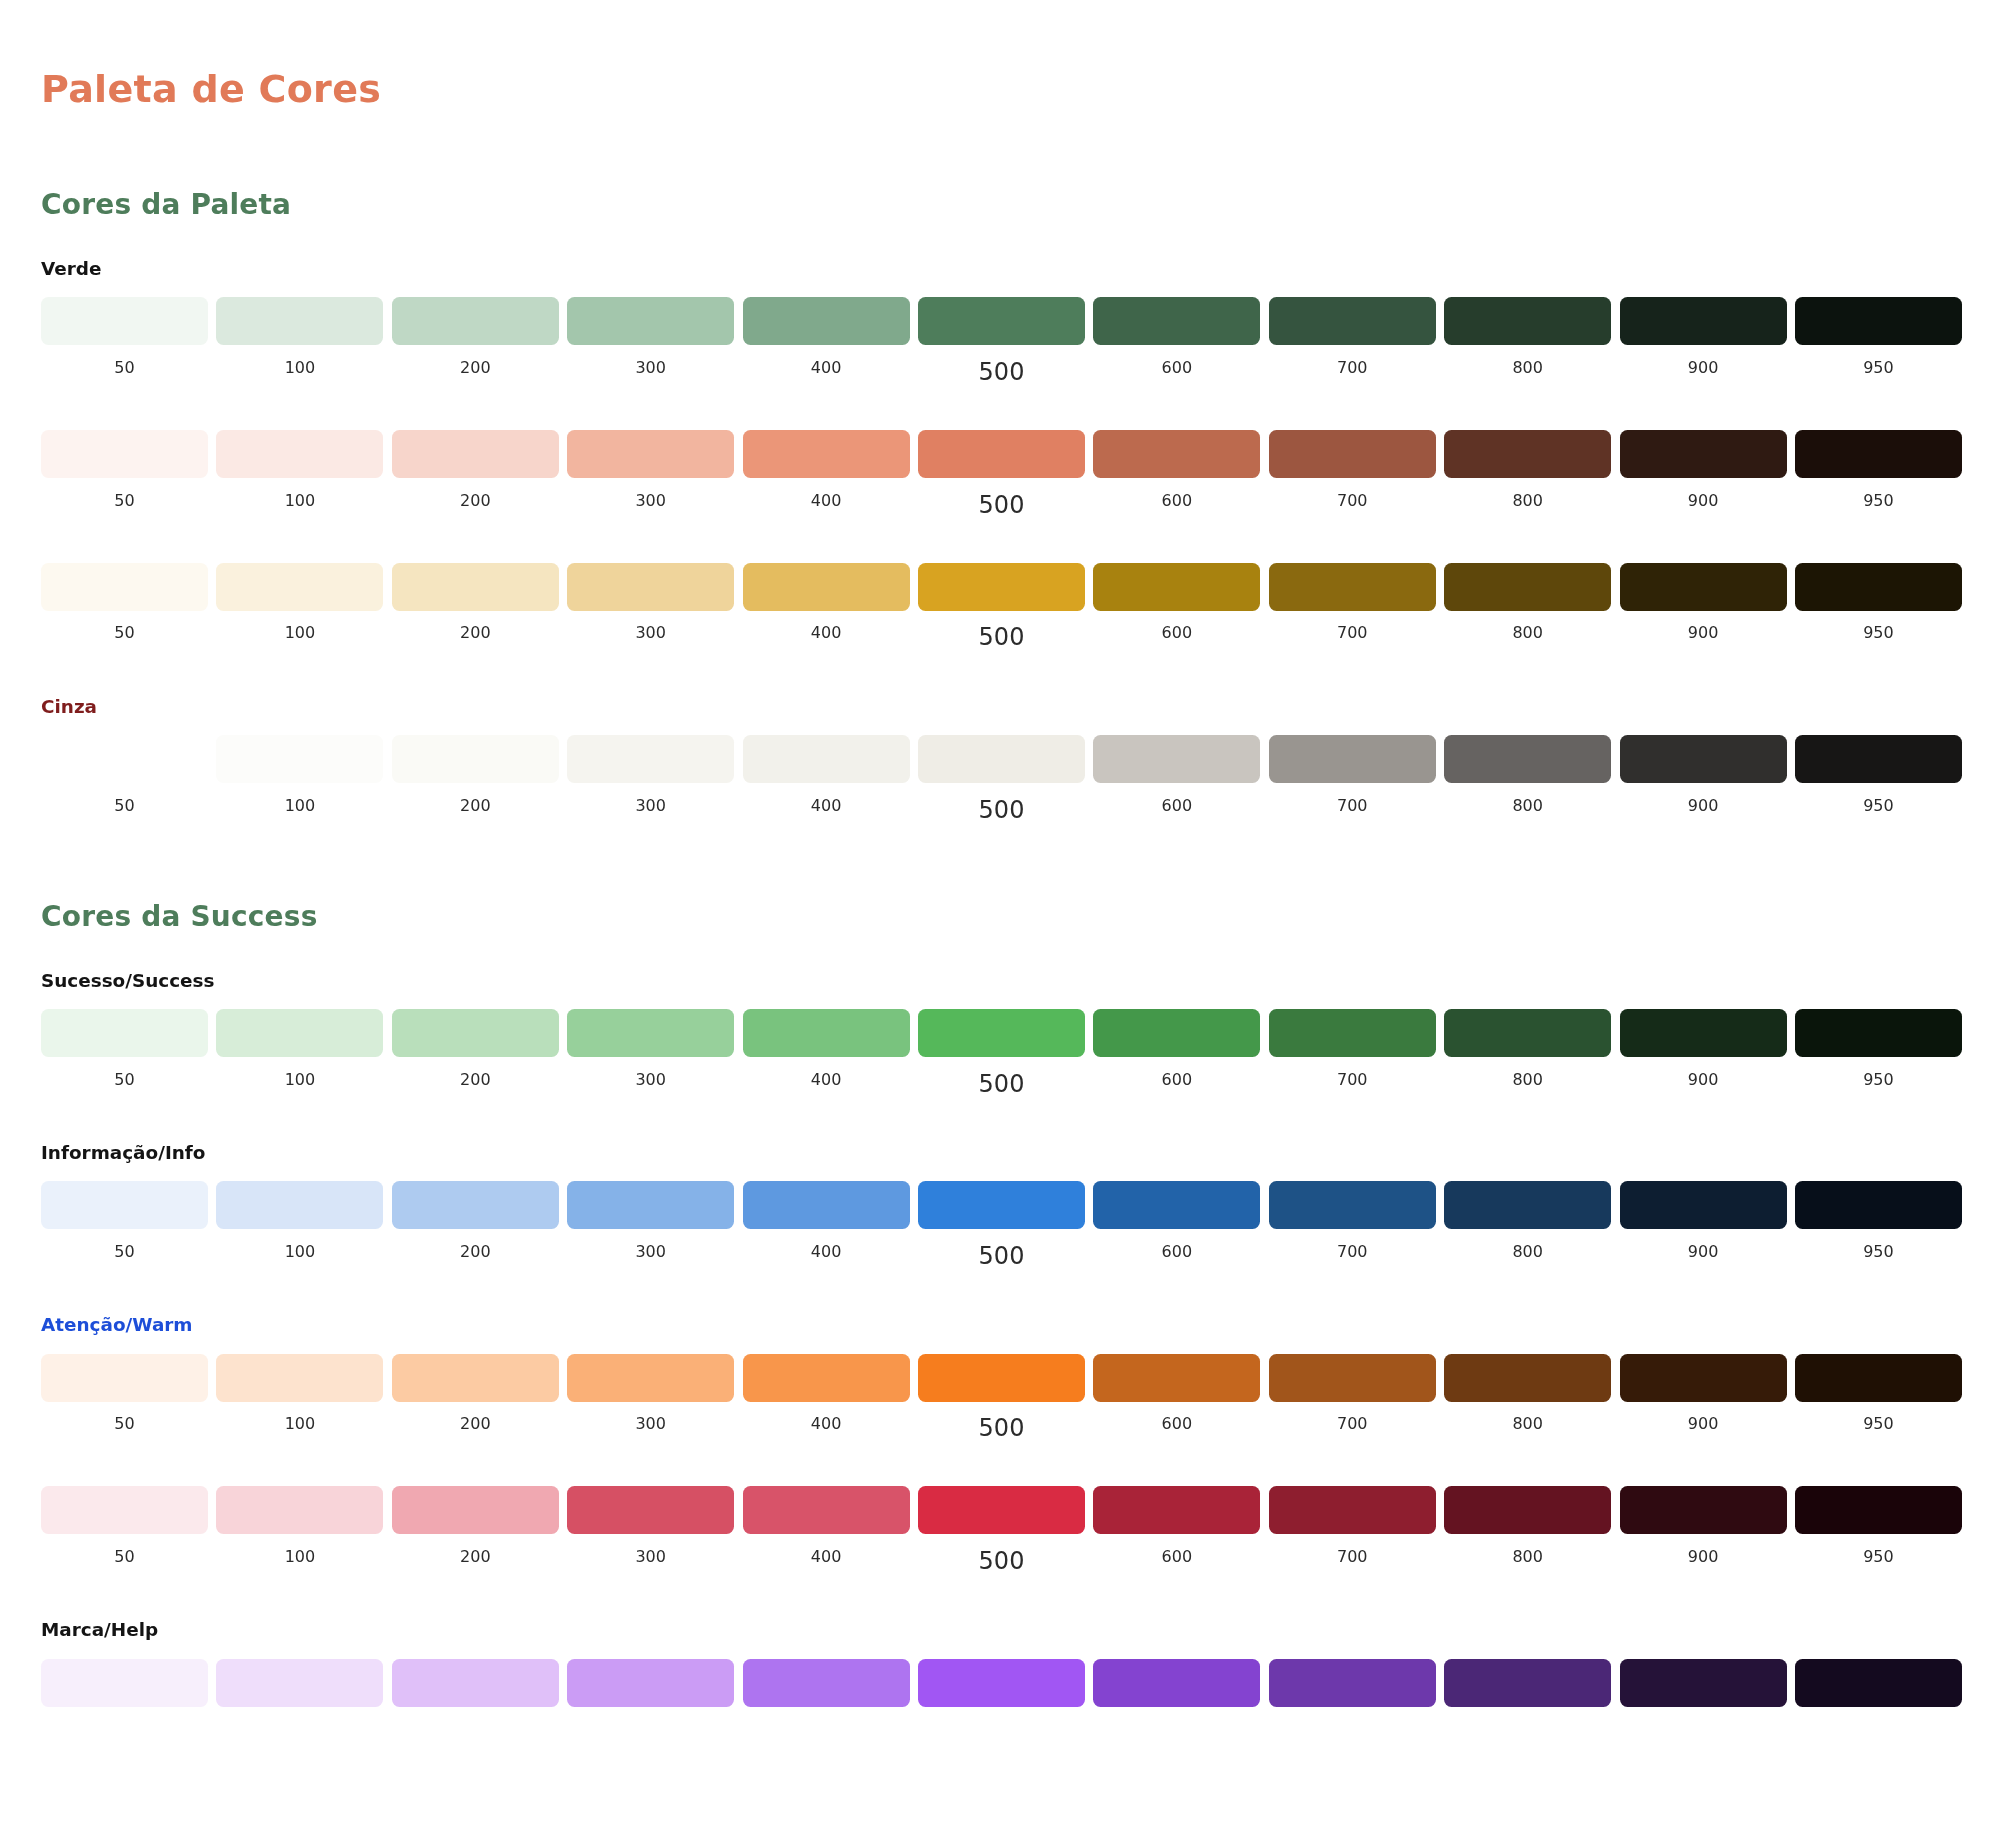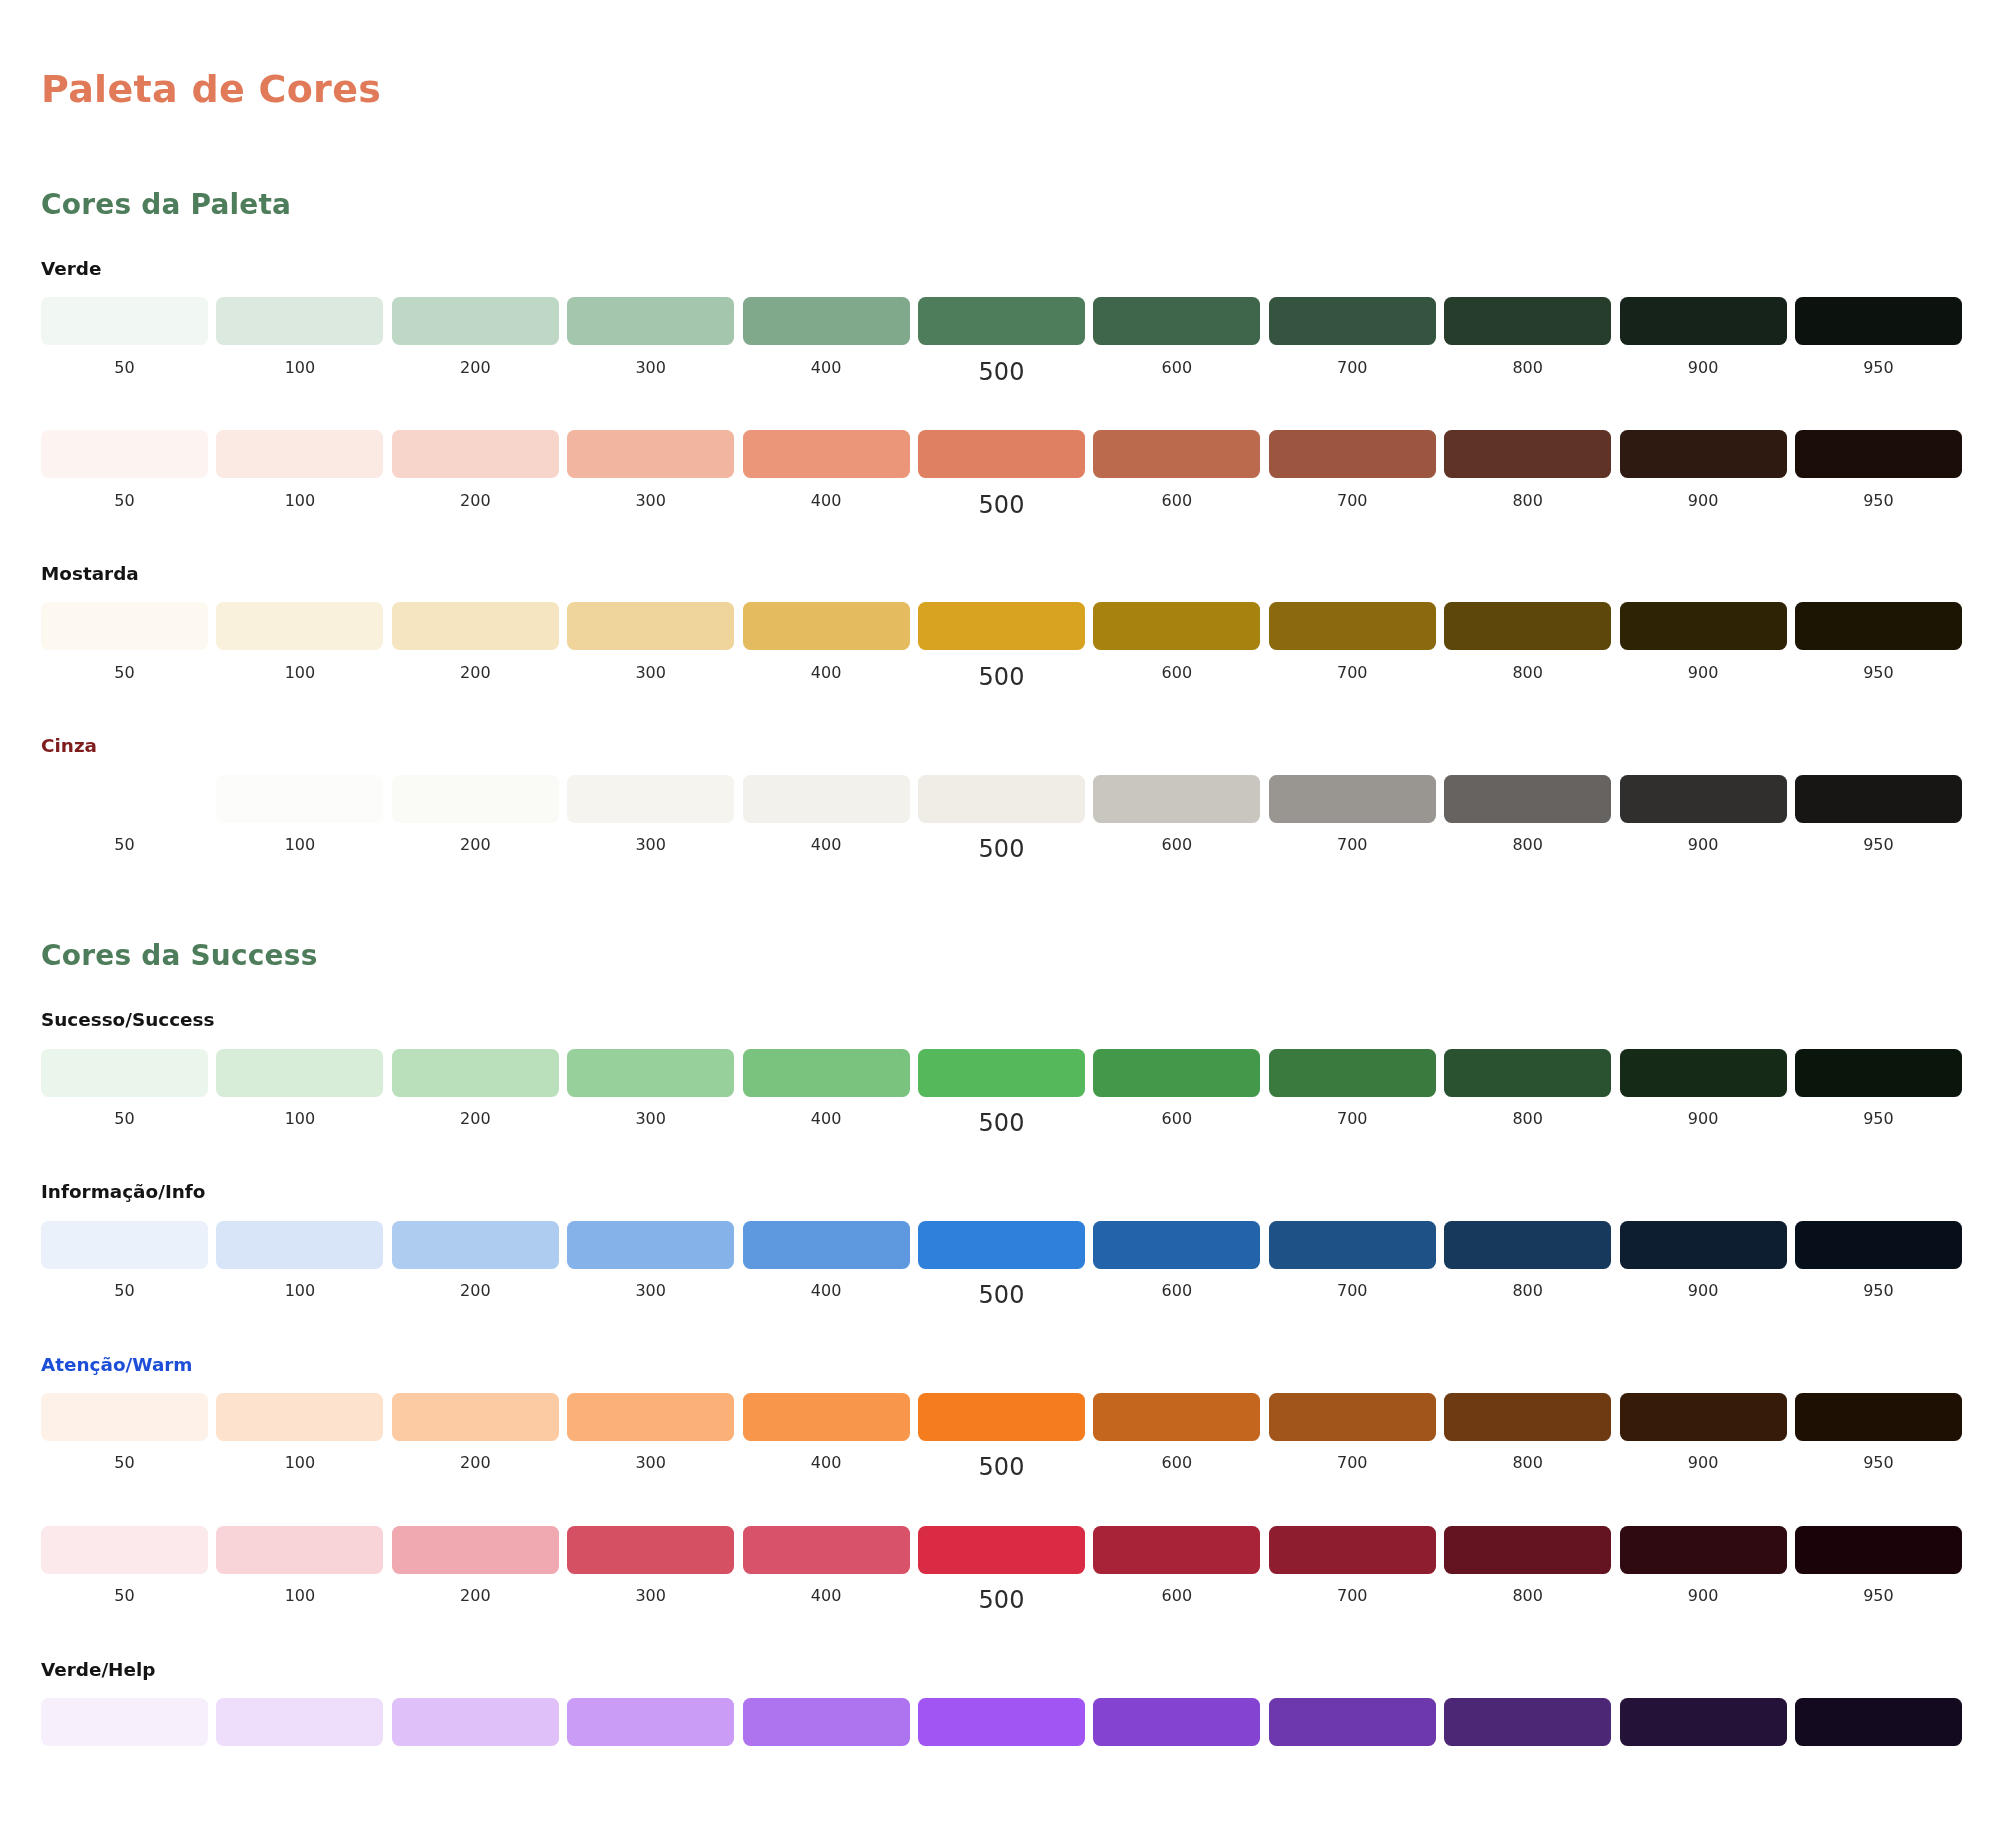--- a/index.html
+++ b/index.html
@@ -168,21 +168,20 @@
               <div class="swatch" style="background: rgb(47, 26, 18);"></div>
               <div class="scale-label" style="color: rgb(43, 43, 43);">900</div>
             </div>
             <div class="swatch-step">
               <div class="swatch" style="background: rgb(27, 14, 9);"></div>
               <div class="scale-label" style="color: rgb(43, 43, 43);">950</div>
             </div>
           </div>
         </div>
         <div class="palette">
-          <div class="palette-label" style="color: rgb(20, 20, 20);">Mostarda</div>
           <div class="swatch-row">
             <div class="swatch-step">
               <div class="swatch" style="background: rgb(253, 249, 240);"></div>
               <div class="scale-label" style="color: rgb(43, 43, 43);">50</div>
             </div>
             <div class="swatch-step">
               <div class="swatch" style="background: rgb(250, 241, 221);"></div>
               <div class="scale-label" style="color: rgb(43, 43, 43);">100</div>
             </div>
             <div class="swatch-step">
@@ -464,21 +463,21 @@
               <div class="swatch" style="background: rgb(47, 10, 17);"></div>
               <div class="scale-label" style="color: rgb(43, 43, 43);">900</div>
             </div>
             <div class="swatch-step">
               <div class="swatch" style="background: rgb(26, 4, 9);"></div>
               <div class="scale-label" style="color: rgb(43, 43, 43);">950</div>
             </div>
           </div>
         </div>
         <div class="palette">
-          <div class="palette-label" style="color: rgb(20, 20, 20);">Verde/Help</div>
+          <div class="palette-label" style="color: rgb(20, 20, 20);">Marca/Help</div>
           <div class="swatch-row">
             <div class="swatch-step">
               <div class="swatch" style="background: rgb(247, 239, 252);"></div>
             </div>
             <div class="swatch-step">
               <div class="swatch" style="background: rgb(239, 222, 251);"></div>
             </div>
             <div class="swatch-step">
               <div class="swatch" style="background: rgb(224, 192, 249);"></div>
             </div>

